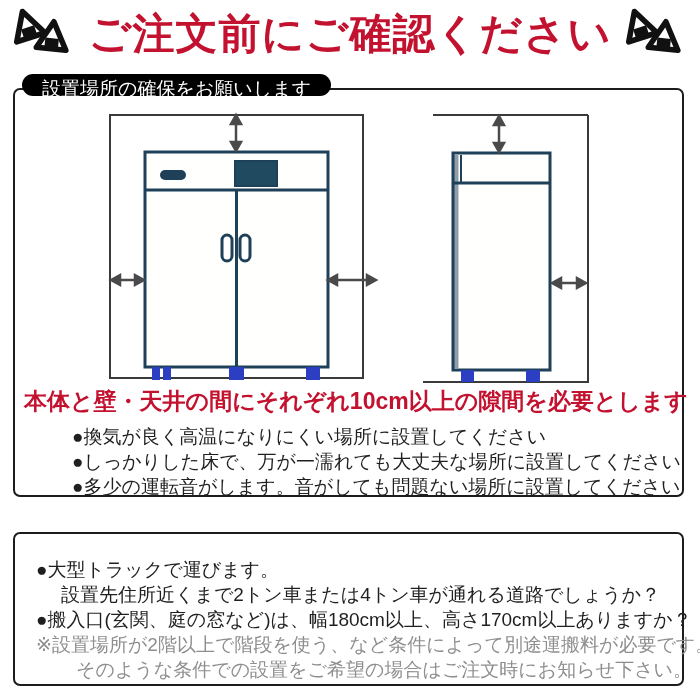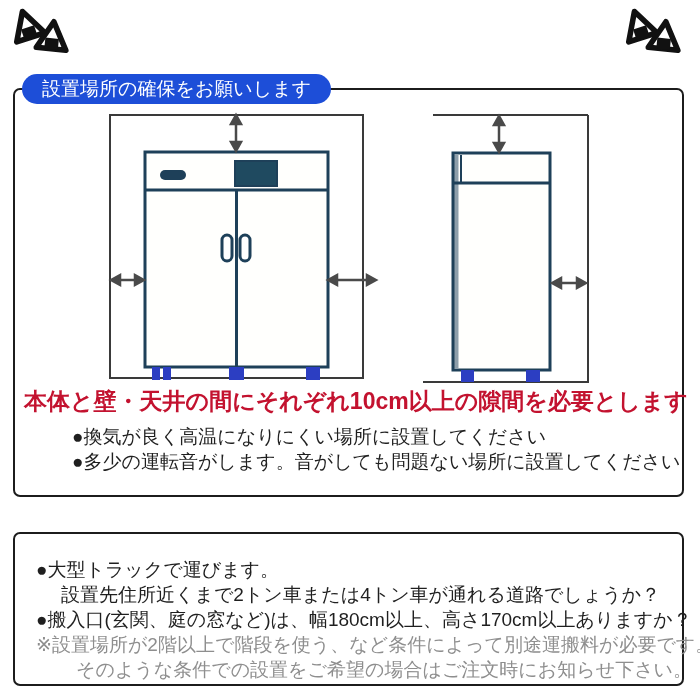--- a/index.html
+++ b/index.html
@@ -21,22 +21,22 @@
   }
   .onigiri{width:68px;height:60px;flex:0 0 auto;}
   
   .box{
     position:absolute;left:13px;width:671px;box-sizing:border-box;
     border:2px solid #1c1c1c;border-radius:7px;background:transparent;
   }
   .box1{top:88px;height:409px;}
   .box2{top:532px;height:154px;}
   .pill{
-    position:absolute;left:22px;height:30px;line-height:30px;
-    background:#1d4ed8;color:#ffffff;font-size:19px;
+    position:absolute;left:22px;height:22px;line-height:30px;
+    background:#000000;color:#ffffff;font-size:19px;
     padding:0 20px;border-radius:16px;white-space:nowrap;z-index:3;
   }
   .pill1{top:74px;}
   .pill2{top:518px;}
   
   .diagram{position:absolute;left:60px;top:105px;z-index:2;}
   
   .highlight{
     position:absolute;top:386px;left:0;width:100%;text-align:center;
     font-size:23px;font-weight:bold;color:#c3122f;white-space:nowrap;z-index:2;margin-left:6px;
@@ -58,20 +58,21 @@
     <svg class="onigiri" viewBox="0 0 110 92">
       <g transform="rotate(-18 30 40)">
         <polygon points="30,8 54,52 6,52" fill="#ffffff" stroke="#111111" stroke-width="9" stroke-linejoin="round"></polygon>
         <rect x="19" y="35" width="22" height="18" fill="#111111"></rect>
       </g>
       <g transform="translate(40,20) rotate(6 28 35)">
         <polygon points="28,6 52,50 4,50" fill="#ffffff" stroke="#111111" stroke-width="9" stroke-linejoin="round"></polygon>
         <rect x="17" y="33" width="22" height="18" fill="#111111"></rect>
       </g>
     </svg>
+    <h1>ご注文前にご確認ください</h1>
     <svg class="onigiri" viewBox="0 0 110 92">
       <g transform="rotate(-18 30 40)">
         <polygon points="30,8 54,52 6,52" fill="#ffffff" stroke="#111111" stroke-width="9" stroke-linejoin="round"></polygon>
         <rect x="19" y="35" width="22" height="18" fill="#111111"></rect>
       </g>
       <g transform="translate(40,20) rotate(6 28 35)">
         <polygon points="28,6 52,50 4,50" fill="#ffffff" stroke="#111111" stroke-width="9" stroke-linejoin="round"></polygon>
         <rect x="17" y="33" width="22" height="18" fill="#111111"></rect>
       </g>
     </svg>
@@ -127,20 +128,21 @@
         <polygon points="492,178 501,173 501,183"></polygon>
         <polygon points="526,178 517,173 517,183"></polygon>
       </g>
     </g>
   </svg>
 
   <div class="highlight">本体と壁・天井の間にそれぞれ10cm以上の隙間を必要とします</div>
 
   <div class="bullets">
     <div class="line">●換気が良く高温になりにくい場所に設置してください</div>
+    <div class="line">●しっかりした床で、万が一濡れても大丈夫な場所に設置してください</div>
     <div class="line">●多少の運転音がします。音がしても問題ない場所に設置してください</div>
   </div>
 
   <div class="box box2"></div>
 
   <div class="dlines">
     <div class="line">●大型トラックで運びます。</div>
     <div class="line indent-1">設置先住所近くまで2トン車または4トン車が通れる道路でしょうか？</div>
     <div class="line">●搬入口(玄関、庭の窓など)は、幅180cm以上、高さ170cm以上ありますか？</div>
     <div class="line muted">※設置場所が2階以上で階段を使う、など条件によって別途運搬料が必要です。</div>

